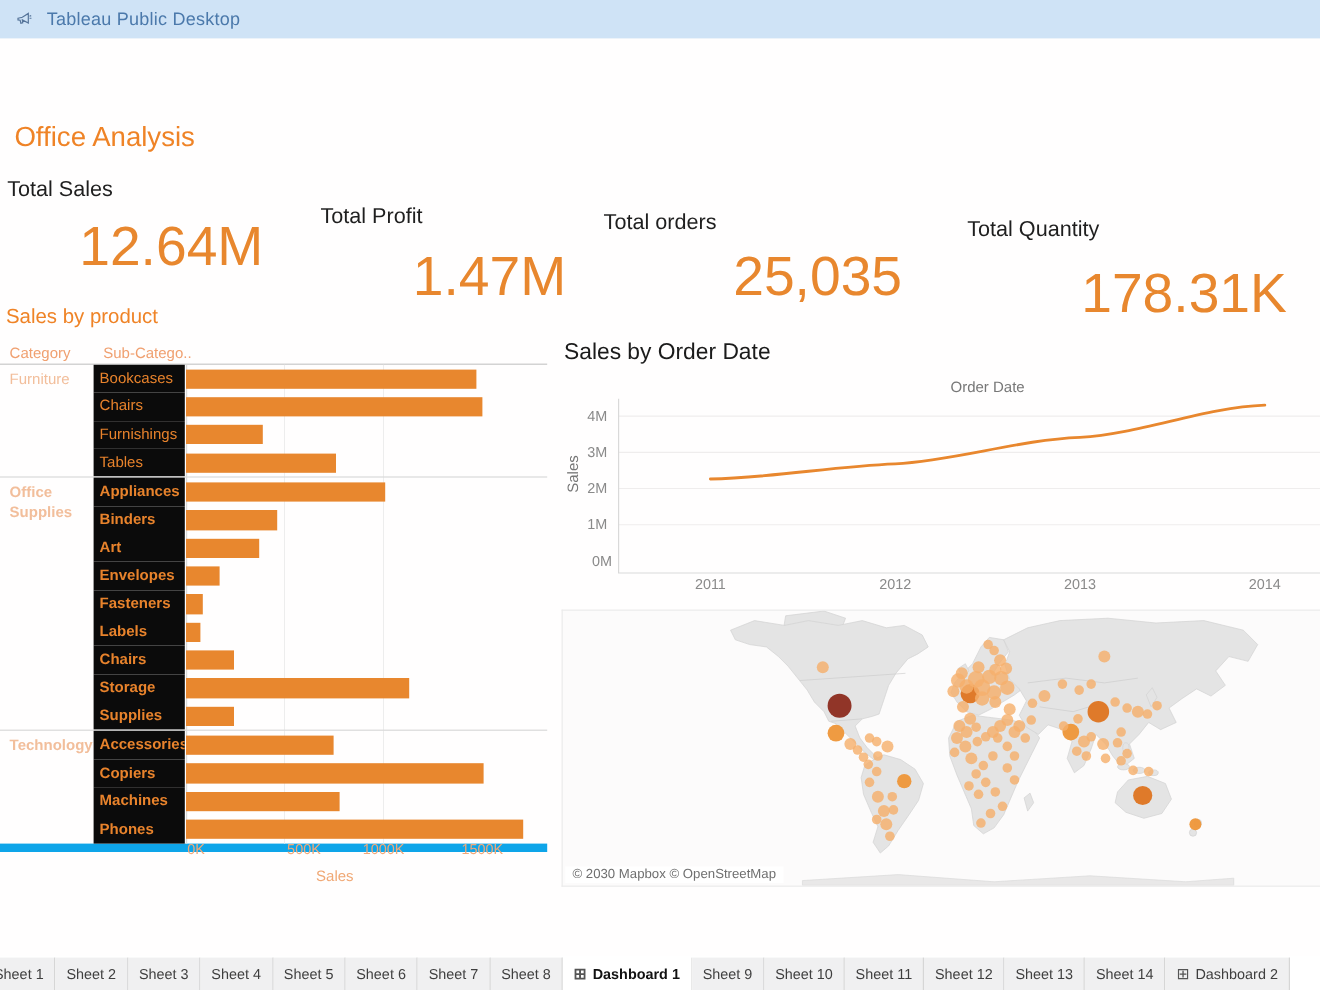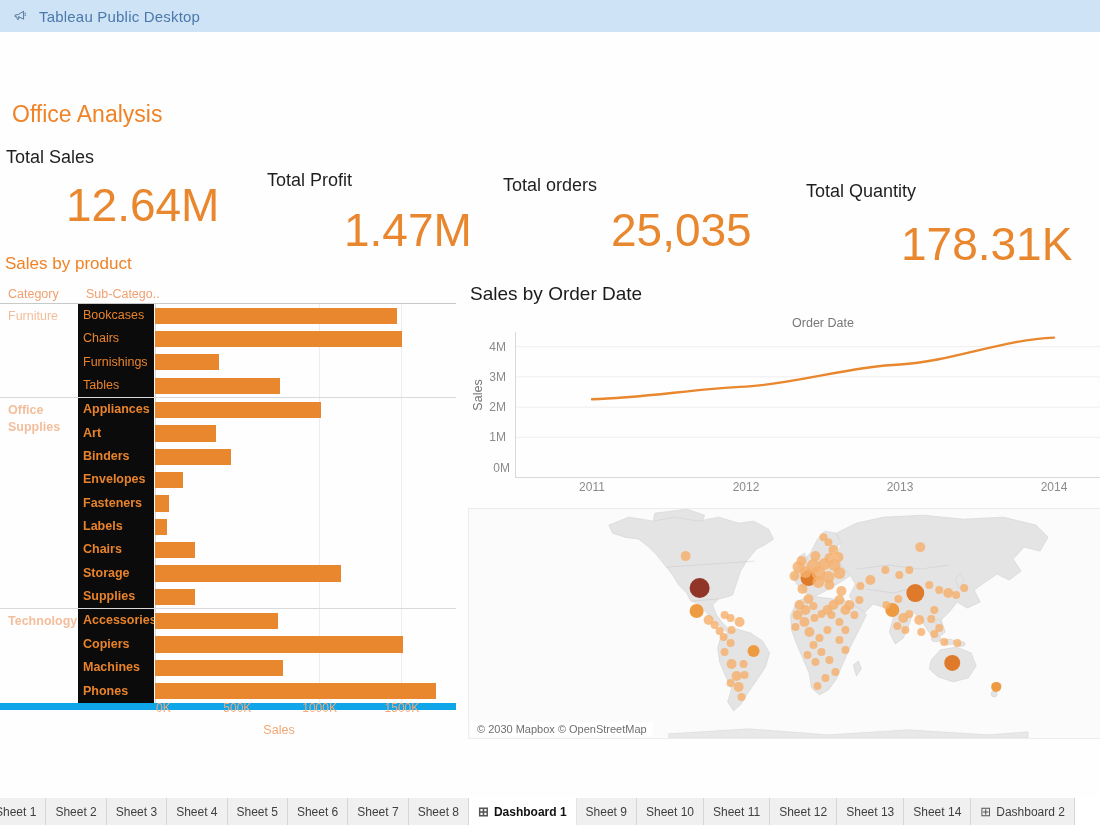--- a/index.html
+++ b/index.html
@@ -121,29 +121,29 @@
         <div class="bar-group">
           <div class="cat-cell">Office Supplies</div>
           <div class="rows">
             <div class="brow">
               <div class="sub-cell">Appliances</div>
               <div class="track">
                 <div class="bar" title="Appliances" style="width: 166.4px;"></div>
               </div>
             </div>
             <div class="brow">
+              <div class="sub-cell">Binders</div>
+              <div class="track">
+                <div class="bar" title="Binders" style="width: 76px;"></div>
+              </div>
+            </div>
+            <div class="brow">
               <div class="sub-cell">Art</div>
               <div class="track">
                 <div class="bar" title="Art" style="width: 61.2px;"></div>
-              </div>
-            </div>
-            <div class="brow">
-              <div class="sub-cell">Binders</div>
-              <div class="track">
-                <div class="bar" title="Binders" style="width: 76px;"></div>
               </div>
             </div>
             <div class="brow">
               <div class="sub-cell">Envelopes</div>
               <div class="track">
                 <div class="bar" title="Envelopes" style="width: 28.1px;"></div>
               </div>
             </div>
             <div class="brow">
               <div class="sub-cell">Fasteners</div>
@@ -203,21 +203,21 @@
               <div class="track">
                 <div class="bar" title="Phones" style="width: 281px;"></div>
               </div>
             </div>
           </div>
         </div>
       </div>
   </div>
   <div class="bar-xaxis" id="barXAxis">
       <div class="xtick" style="left: 156px;">0K</div>
-      <div class="xtick" style="left: 207.3px; width: 60px; text-align: center;">500K</div>
+      <div class="xtick" style="left: 207.3px; width: 60px; text-align: right;">500K</div>
       <div class="xtick" style="left: 289.6px; width: 60px; text-align: center;">1000K</div>
       <div class="xtick" style="left: 371.9px; width: 60px; text-align: center;">1500K</div>
     </div>
   <div class="bar-xlabel">Sales</div>
 
   <div class="line-title">Sales by Order Date</div>
   <div class="order-date">Order Date</div>
   <div class="sales-vert">Sales</div>
   <svg id="lineSvg" width="585" height="150">
       <line x1="0" x2="585" y1="105.3" y2="105.3" stroke="#efeded" stroke-width="1"></line>

